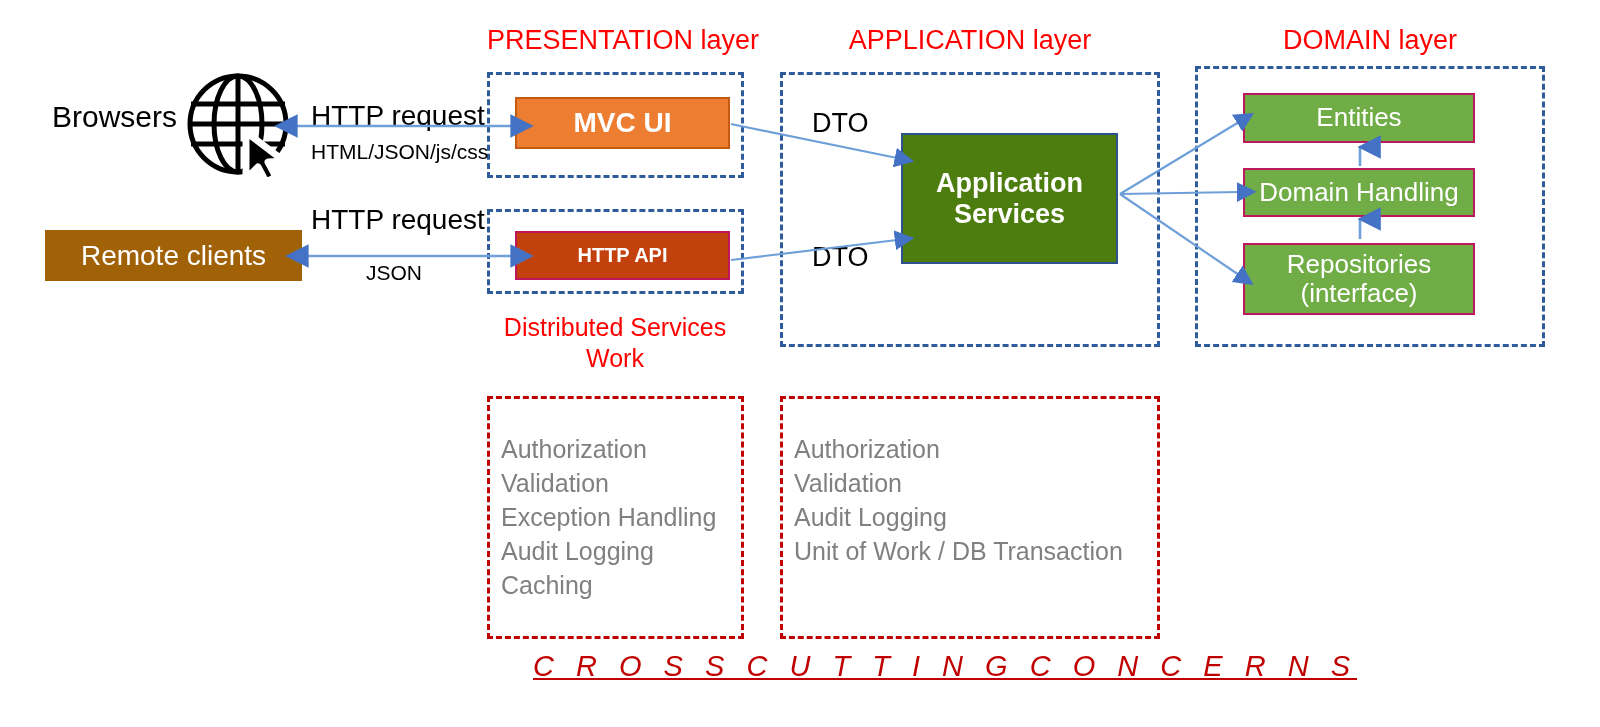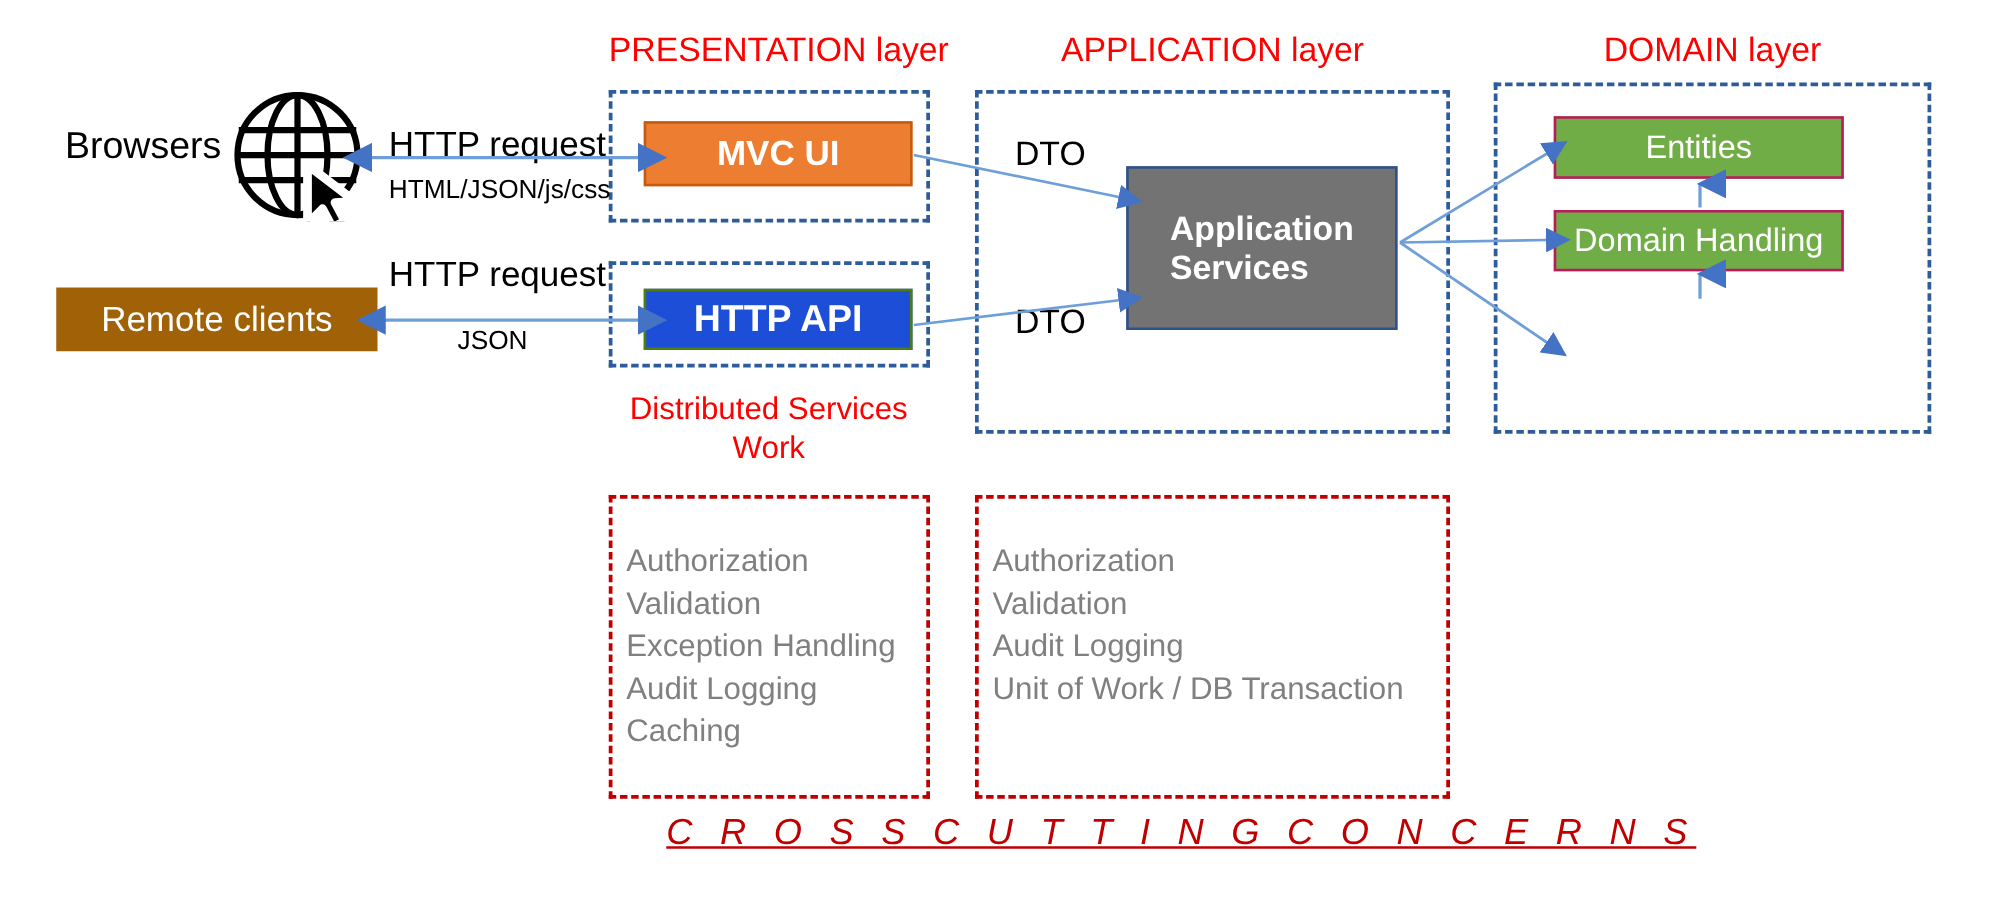--- a/index.html
+++ b/index.html
@@ -36,33 +36,34 @@
     background: transparent;
   }
   .dash-red {
     border: 3px dashed #C00000;
     background: transparent;
   }
 
   
   .node {
     display: flex; align-items: center; justify-content: center;
+    text-align: center;
     color: #ffffff;
     line-height: 1.12;
   }
   .node-mvc {
     background: #ED7D31; border: 2px solid #C55A11;
     font-size: 28px; font-weight: bold;
   }
   .node-api {
-    background: #1d4ed8; border: 2px solid #4d7c0f;
-    font-size: 30px; font-weight: bold;
+    background: #c2410c; border: 2px solid #be185d;
+    font-size: 20px; font-weight: bold;
   }
   .node-app {
-    background: #737373; border: 2px solid #2F528F;
+    background: #4d7c0f; border: 2px solid #2F528F;
     font-size: 27px; font-weight: bold;
   }
   .node-green {
     background: #70AD47; border: 2px solid #be185d;
     font-size: 26px; font-weight: 400;
   }
   .node-black {
     background: #a16207;
     font-size: 28px; font-weight: 400;
   }
@@ -132,20 +133,22 @@
   <div class="abs node node-api" style="left:515px; top:231px; width:215px; height:49px;">HTTP API</div>
 
   <div class="abs txt-dark lbl-dto" style="left:812px; top:108px;">DTO</div>
   <div class="abs txt-dark lbl-dto" style="left:812px; top:242px;">DTO</div>
 
   <div class="abs node node-app" style="left:901px; top:133px; width:217px; height:131px; white-space:pre-line;">Application
 Services</div>
 
   <div class="abs node node-green" style="left:1243px; top:93px; width:232px; height:50px;">Entities</div>
   <div class="abs node node-green" style="left:1243px; top:168px; width:232px; height:49px;">Domain Handling</div>
+  <div class="abs node node-green" style="left:1243px; top:243px; width:232px; height:72px; white-space:pre-line;">Repositories
+(interface)</div>
 
   <div class="abs dsl-caption" style="left:485px; top:312px;">Distributed Services Work</div>
 
   <div class="abs dash-red" style="left:487px; top:396px; width:257px; height:243px;"></div>
   <div class="abs cc-list" style="left:501px; top:432px; width:240px;">Authorization
 Validation
 Exception Handling
 Audit Logging
 Caching</div>
 

